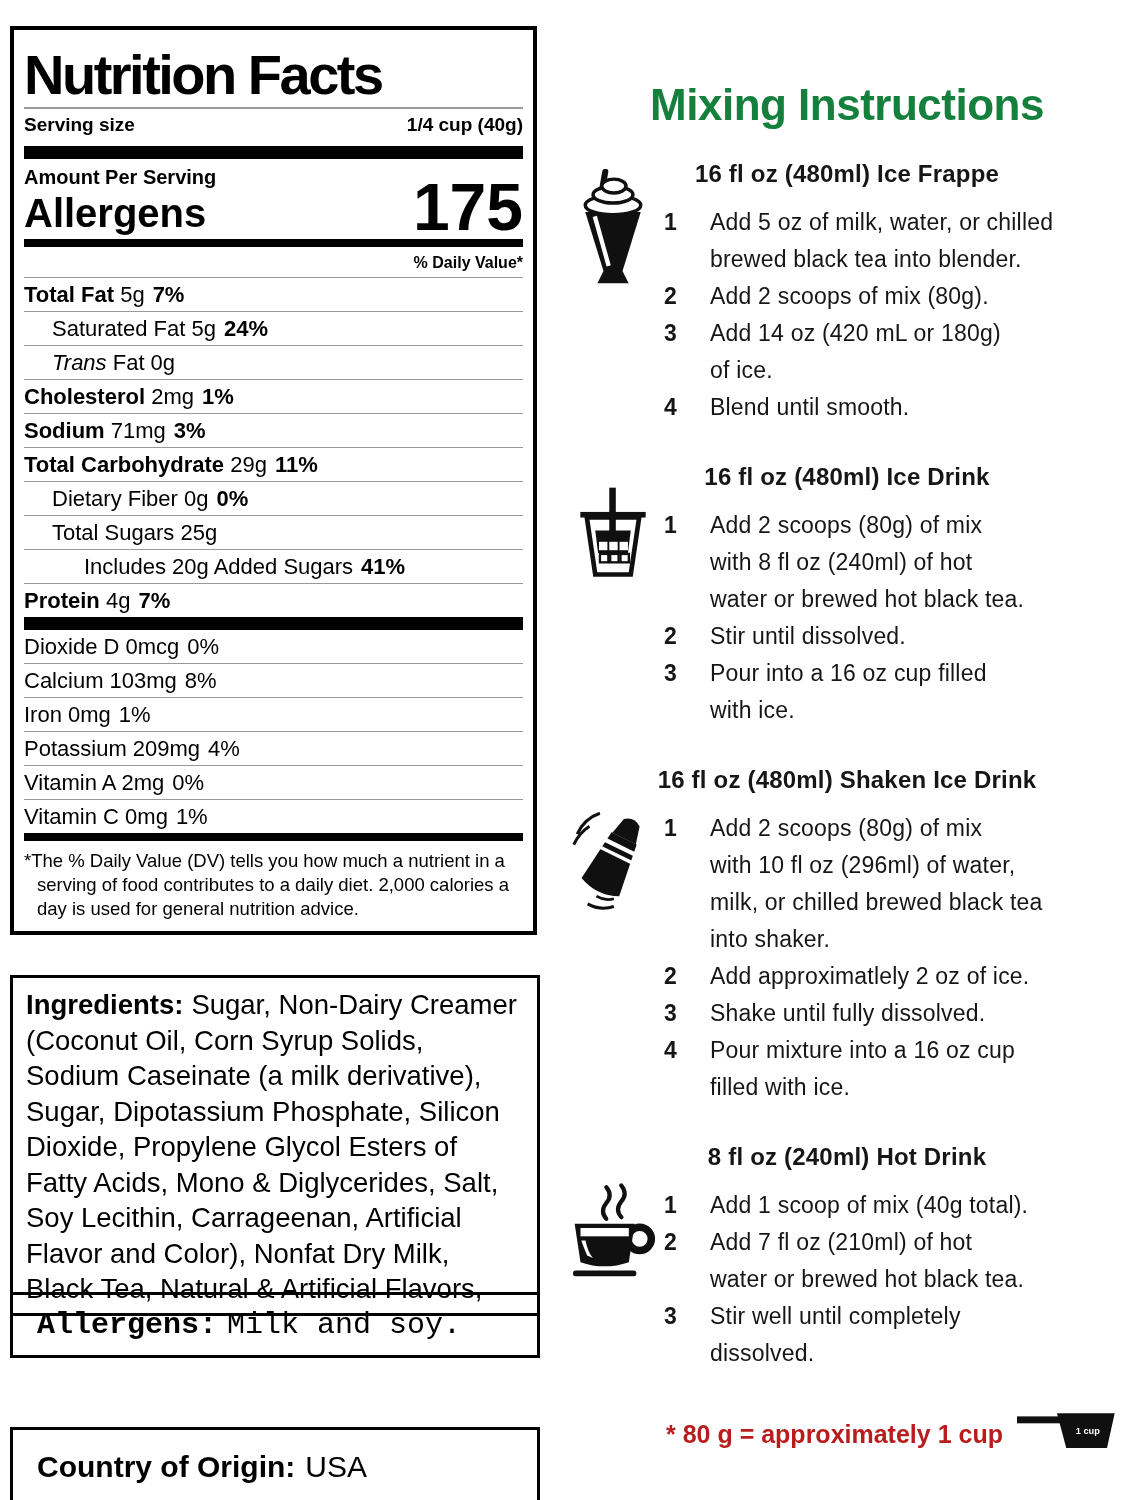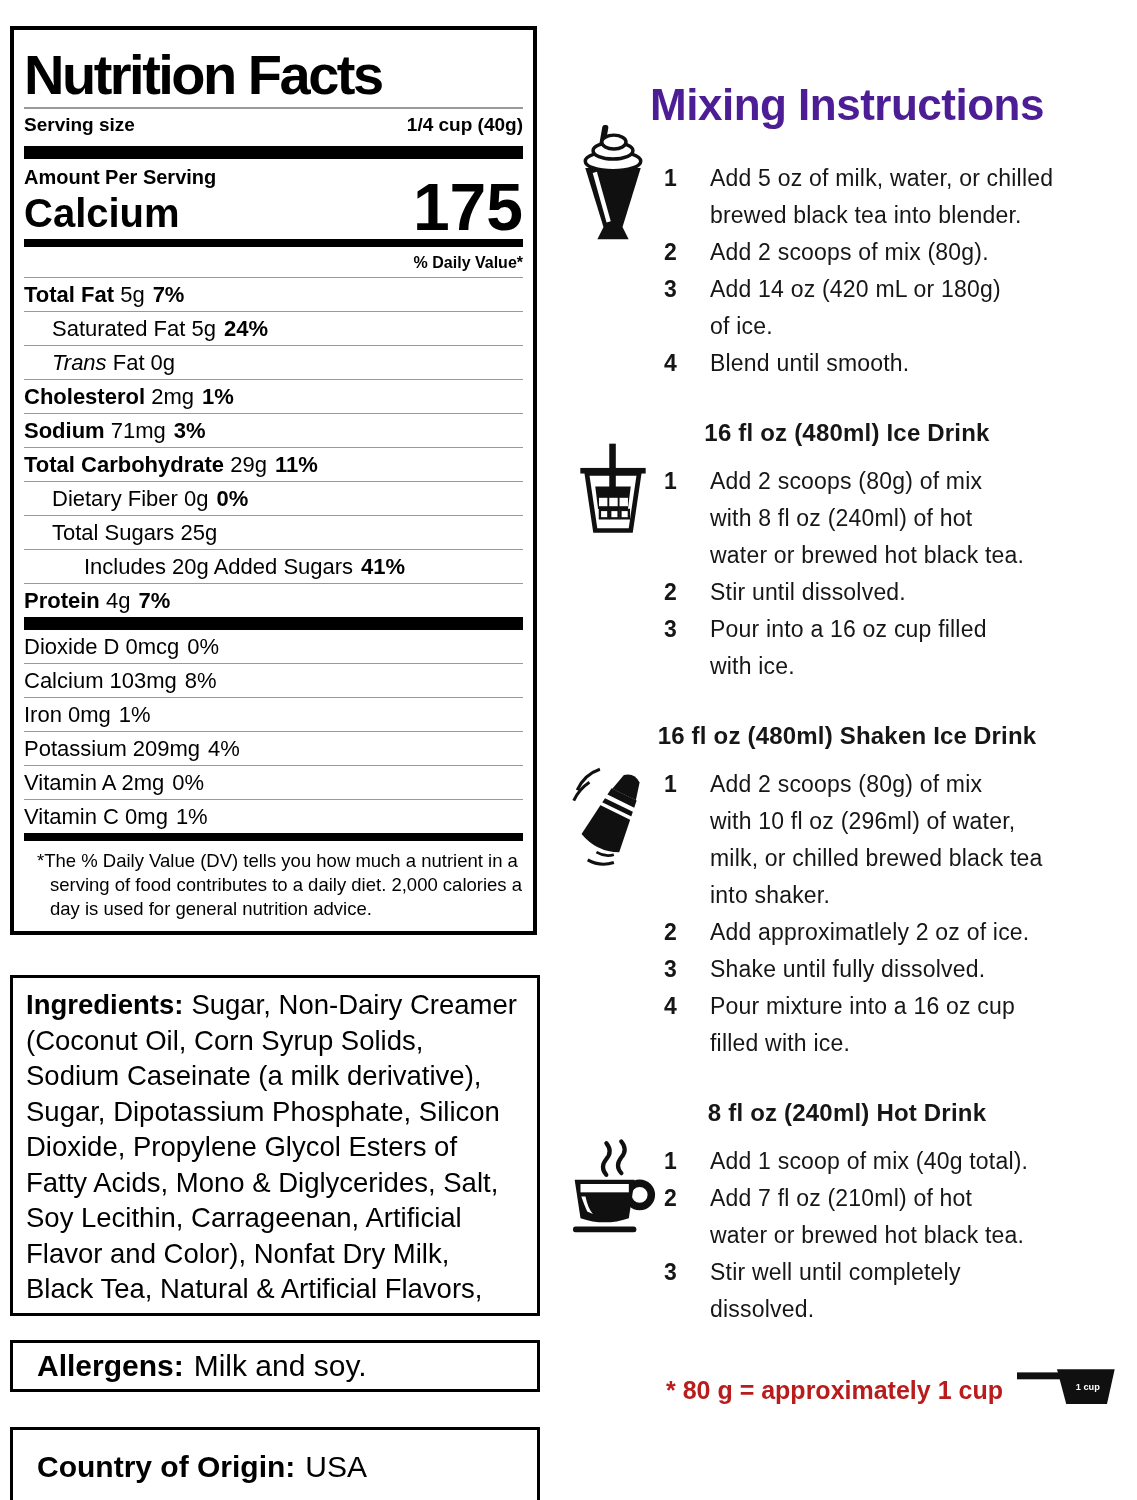--- a/index.html
+++ b/index.html
@@ -24,35 +24,35 @@
   .nf-cal-label{font-size:40px;font-weight:bold;line-height:1.05;margin-top:3px;}
   .nf-cal-value{font-size:66px;font-weight:bold;line-height:.82;}
   .nf-dvh{text-align:right;font-size:16px;font-weight:bold;padding:7px 0 5px;}
   .nf-row{display:flex;align-items:baseline;
     border-top:1px solid #999;padding:4px 0;font-size:22px;line-height:25px;}
   .ind1 .nf-name{padding-left:28px;}
   .ind2 .nf-name{padding-left:60px;}
   .nf-dv{font-weight:bold;padding-left:8px;}
   .vit .nf-row:first-child{border-top:none;}
   .vit .nf-dv{font-weight:normal;}
-  .nf-foot{font-size:18.5px;line-height:24px;padding:8px 0 0 13px;text-indent:-13px;margin-left:13px;}
+  .nf-foot{font-size:18.5px;line-height:24px;padding:8px 0 0 13px;text-indent:-13px;}
 
   
   .ing-box{position:absolute;left:10px;top:975px;width:530px;height:341px;box-sizing:border-box;
     border:3px solid #000;padding:9px 13px;font-size:27.5px;line-height:35.5px;overflow:hidden;}
   .ing-box .lbl{margin-right:8px;}
   .alg-box,.coo-box{position:absolute;left:10px;width:530px;box-sizing:border-box;border:3px solid #000;
     display:flex;align-items:center;padding:0 24px;font-size:30px;}
-  .alg-box{top:1340px;height:52px;}
+  .alg-box{top:1292px;height:66px;font-family:Liberation Mono, monospace;}
   .coo-box{top:1427px;height:80px;}
   .alg-box .lbl,.coo-box .lbl{margin-right:10px;}
 
   
   .right-col{position:absolute;left:562px;top:80px;width:570px;color:#161616;}
-  .mix-title{font-size:44px;font-weight:900;text-align:center;letter-spacing:-.5px;margin:0 0 30px;color:#4c1d95;}
+  .mix-title{font-size:44px;font-weight:900;text-align:center;letter-spacing:-.5px;margin:0 0 30px;color:#15803d;}
   .mix-section{margin-bottom:37px;}
   .mix-heading{text-align:center;font-size:24px;font-weight:bold;margin:0 0 16px;letter-spacing:.2px;}
   .mix-row{display:flex;}
   .mix-iconbox{width:102px;flex:none;display:flex;justify-content:center;align-items:flex-start;}
   .mix-iconbox.frappe-icon svg{margin-top:-40px;}
   .mix-iconbox.iced-tea-cup-icon svg{margin-top:-20px;}
   .mix-iconbox.shaker-icon svg{margin-top:-6px;}
   .mix-iconbox.hot-cup-icon svg{margin-top:-4px;}
   .mix-steps{flex:1;list-style:none;margin:0;padding:0;font-size:23px;line-height:37px;letter-spacing:.2px;}
   .mix-step{display:flex;align-items:flex-start;}
@@ -68,21 +68,21 @@
   <h1 class="nf-title">Nutrition Facts</h1>
   <div class="nf-rule"></div>
   <div class="nf-serving-row">
     <span>Serving size</span>
     <span>1/4 cup (40g)</span>
   </div>
   <div class="bar-thick"></div>
   <div class="nf-cal">
     <div>
       <div class="nf-aps">Amount Per Serving</div>
-      <div class="nf-cal-label">Calcium</div>
+      <div class="nf-cal-label">Allergens</div>
     </div>
     <div class="nf-cal-value">175</div>
   </div>
   <div class="bar-med"></div>
   <div class="nf-dvh">% Daily Value*</div>
   <div id="nf-rows">
       <div class="nf-row">
         <div class="nf-name"><span class="b">Total Fat</span> 5g</div>
         <div class="nf-dv">7%</div>
       </div>
@@ -165,20 +165,21 @@
 
 <div class="coo-box">
   <span class="b lbl">Country of Origin:</span>
   <span>USA</span>
 </div>
 
 <div class="right-col">
   <h2 class="mix-title">Mixing Instructions</h2>
   <div id="mix-sections">
       <section class="mix-section">
+        <h3 class="mix-heading">16 fl oz (480ml) Ice Frappe</h3>
         <div class="mix-row">
           <div class="mix-iconbox frappe-icon">
             <svg width="78" height="136" viewBox="0 0 90 150">
    <path d="M13,52 L77,52 L56,120 L34,120 Z" fill="#101010"></path>
    <path d="M34,120 L56,120 L63,134 L27,134 Z" fill="#101010"></path>
    <path d="M24,57 L40,114" stroke="#fff" stroke-width="5" fill="none"></path>
    <rect x="30" y="2" width="7" height="38" rx="3" transform="rotate(10 33 20)" fill="#101010"></rect>
    <ellipse cx="45" cy="44" rx="32" ry="11" fill="#fff" stroke="#101010" stroke-width="4"></ellipse>
    <ellipse cx="45" cy="32" rx="23" ry="9.5" fill="#fff" stroke="#101010" stroke-width="4"></ellipse>
    <ellipse cx="46" cy="22" rx="14" ry="8" fill="#fff" stroke="#101010" stroke-width="4"></ellipse>

